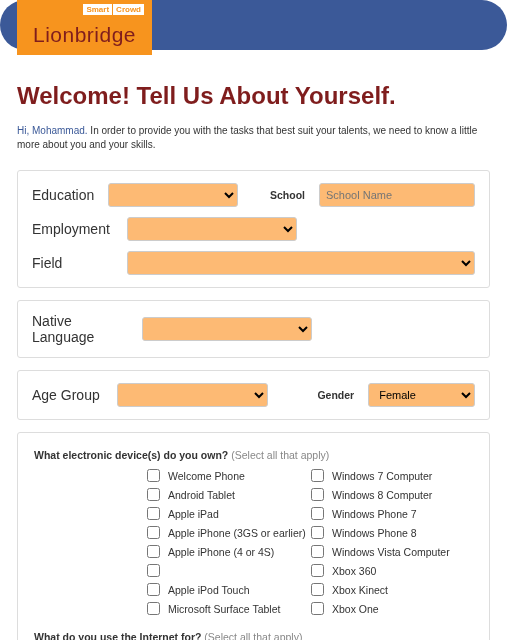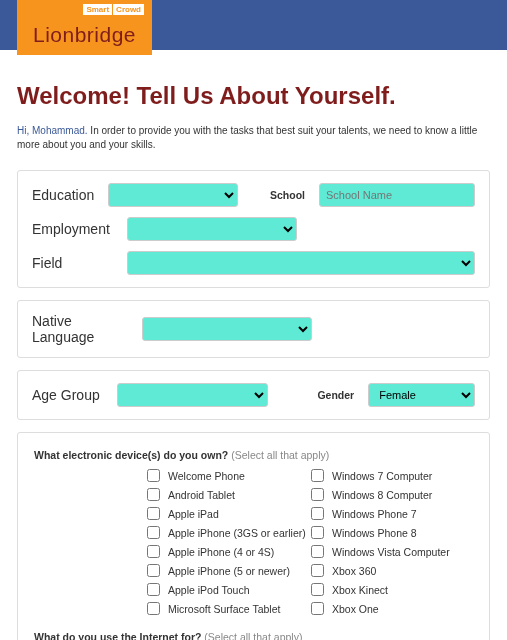--- a/index.html
+++ b/index.html
@@ -1,31 +1,31 @@
 <!DOCTYPE html>
 <html><head>
 <meta charset="utf-8">
 <style>
   * { box-sizing: border-box; margin: 0; padding: 0; }
   body { font-family: Arial, sans-serif; font-size: 11px; background: #fff; color: #333; }
-  .header-bar { background: #3b5998; height: 50px; padding: 0; }
+  .header-bar { background: #3b5998; height: 50px; padding: 0; border-radius: 25px; }
   .logo-box { background: #f7941e; width: 135px; height: 55px; position: relative; top: 0; display: flex; flex-direction: column; align-items: center; justify-content: flex-end; padding-bottom: 8px; margin-left: 17px; }
   .logo-badge { position: absolute; top: 4px; right: 8px; display: flex; gap: 1px; }
   .logo-badge span { background: #fff; color: #f7941e; font-size: 8px; padding: 1px 3px; font-weight: bold; }
   .logo-text { color: #7f1d1d; font-size: 21px; font-weight: normal; letter-spacing: 0.5px; }
   .content { padding: 18px 17px; }
   h1 { color: #7f1d1d; font-size: 24px; font-weight: bold; margin: 14px 0 14px 0; }
   .intro { font-size: 10px; margin-bottom: 18px; line-height: 1.4; }
   .intro .greet { color: #3b5998; }
   .panel { border: 1px solid #ddd; border-radius: 3px; padding: 12px 14px; margin-bottom: 12px; }
   .row { display: flex; align-items: center; margin-bottom: 10px; gap: 10px; }
   .row:last-child { margin-bottom: 0; }
   .lbl { width: 85px; text-align: left; font-weight: normal; font-size: 14px; padding-right: 4px; }
   .lbl2 { width: 80px; text-align: right; font-weight: bold; font-size: 10.5px; padding-right: 4px; }
-  select, input[type="text"] { border: 1px solid #ccc; border-radius: 3px; padding: 4px 6px; font-size: 11px; height: 24px; background: #5eead4; }
+  select, input[type="text"] { border: 1px solid #ccc; border-radius: 3px; padding: 4px 6px; font-size: 11px; height: 24px; background: #fdba74; }
   .sel-med { width: 170px; }
   .inp-med { width: 180px; }
   .sel-wide { flex: 1; }
   .q-title { font-weight: bold; font-size: 10.5px; margin: 4px 0 8px 2px; }
   .q-title .hint { font-weight: normal; color: #888; }
   .checks { display: flex; padding-left: 115px; }
   .checks .col { flex: 1; }
   .chk-row { display: flex; align-items: center; margin-bottom: 6px; font-size: 10.5px; }
   .chk-row input { margin-right: 8px; }
 </style>
@@ -104,21 +104,20 @@
           <div class="chk-row">
             <input type="checkbox" style="">
             <span>Apple iPhone (3GS or earlier)</span>
           </div>
           <div class="chk-row">
             <input type="checkbox" style="">
             <span>Apple iPhone (4 or 4S)</span>
           </div>
           <div class="chk-row">
             <input type="checkbox" style="">
-            <span>Apple iPhone (5 or newer)</span>
           </div>
           <div class="chk-row">
             <input type="checkbox" style="">
             <span>Apple iPod Touch</span>
           </div>
           <div class="chk-row">
             <input type="checkbox" style="">
             <span>Microsoft Surface Tablet</span>
           </div>
         </div>

